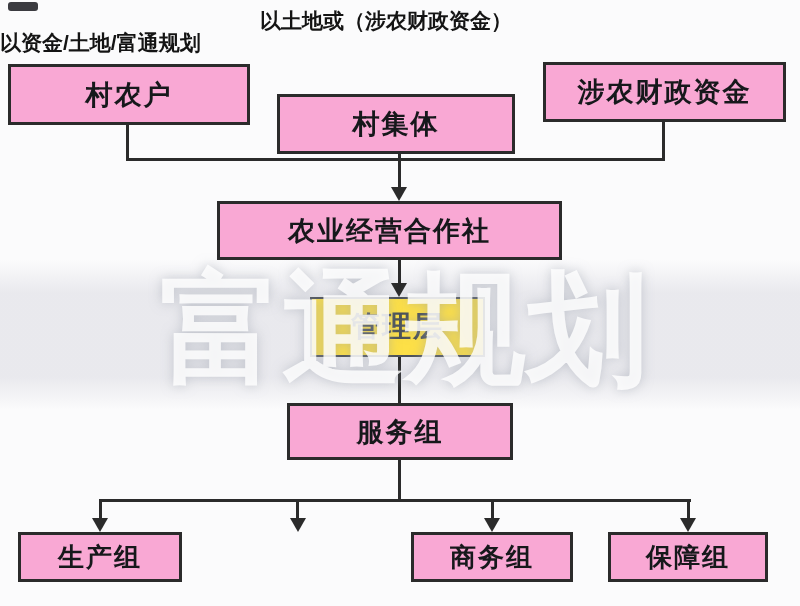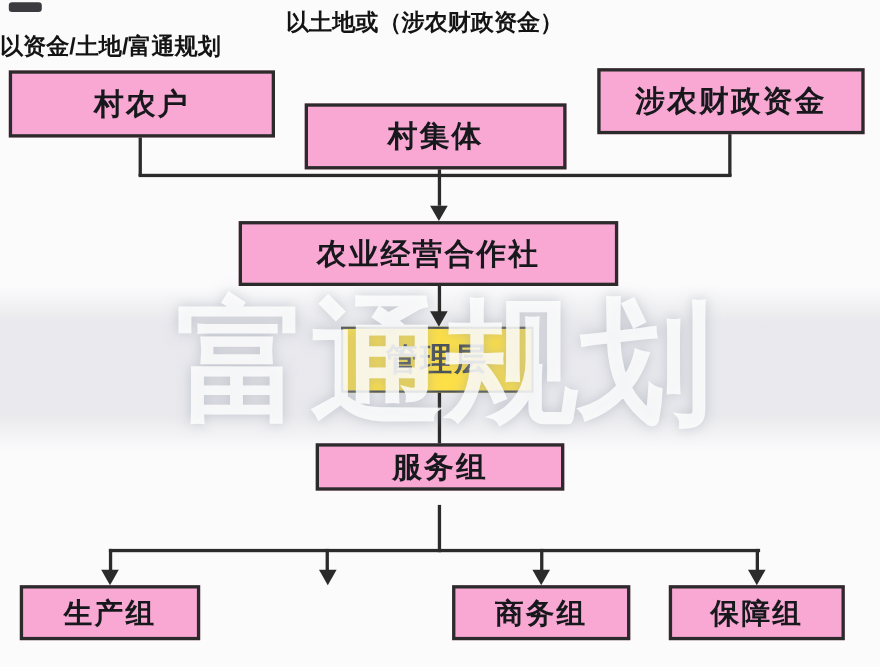--- a/index.html
+++ b/index.html
@@ -53,21 +53,21 @@
   }
   .n-farmers{left:8px;top:64px;width:242px;height:61px;}
   .n-collective{left:277px;top:66px;width:238px;height:60px;margin-top:28px;}
   .n-other{left:543px;top:62px;width:243px;height:60px;}
   .n-coop{left:217px;top:201px;width:345px;height:59px;}
   .n-mgmt{
     left:310px;top:297px;width:175px;height:60px;
     background:#fde047;border:2px solid #4c5158;
     color:#4b5158;font-size:29px;
   }
-  .n-service{left:287px;top:403px;width:226px;height:43px;}
+  .n-service{left:287px;top:403px;width:226px;height:57px;}
   .n-small{font-size:26px;height:50px;top:532px;}
   .n-production{left:18px;width:164px;}
   .n-tourism{left:215px;width:165px;}
   .n-business{left:411px;width:162px;}
   .n-support{left:608px;width:160px;}
   .vline,.hline{position:absolute;background:#2b2b2b;z-index:1;}
   .vline{width:3px;}
   .hline{height:3px;}
   .arrow{
     position:absolute;z-index:1;width:0;height:0;

